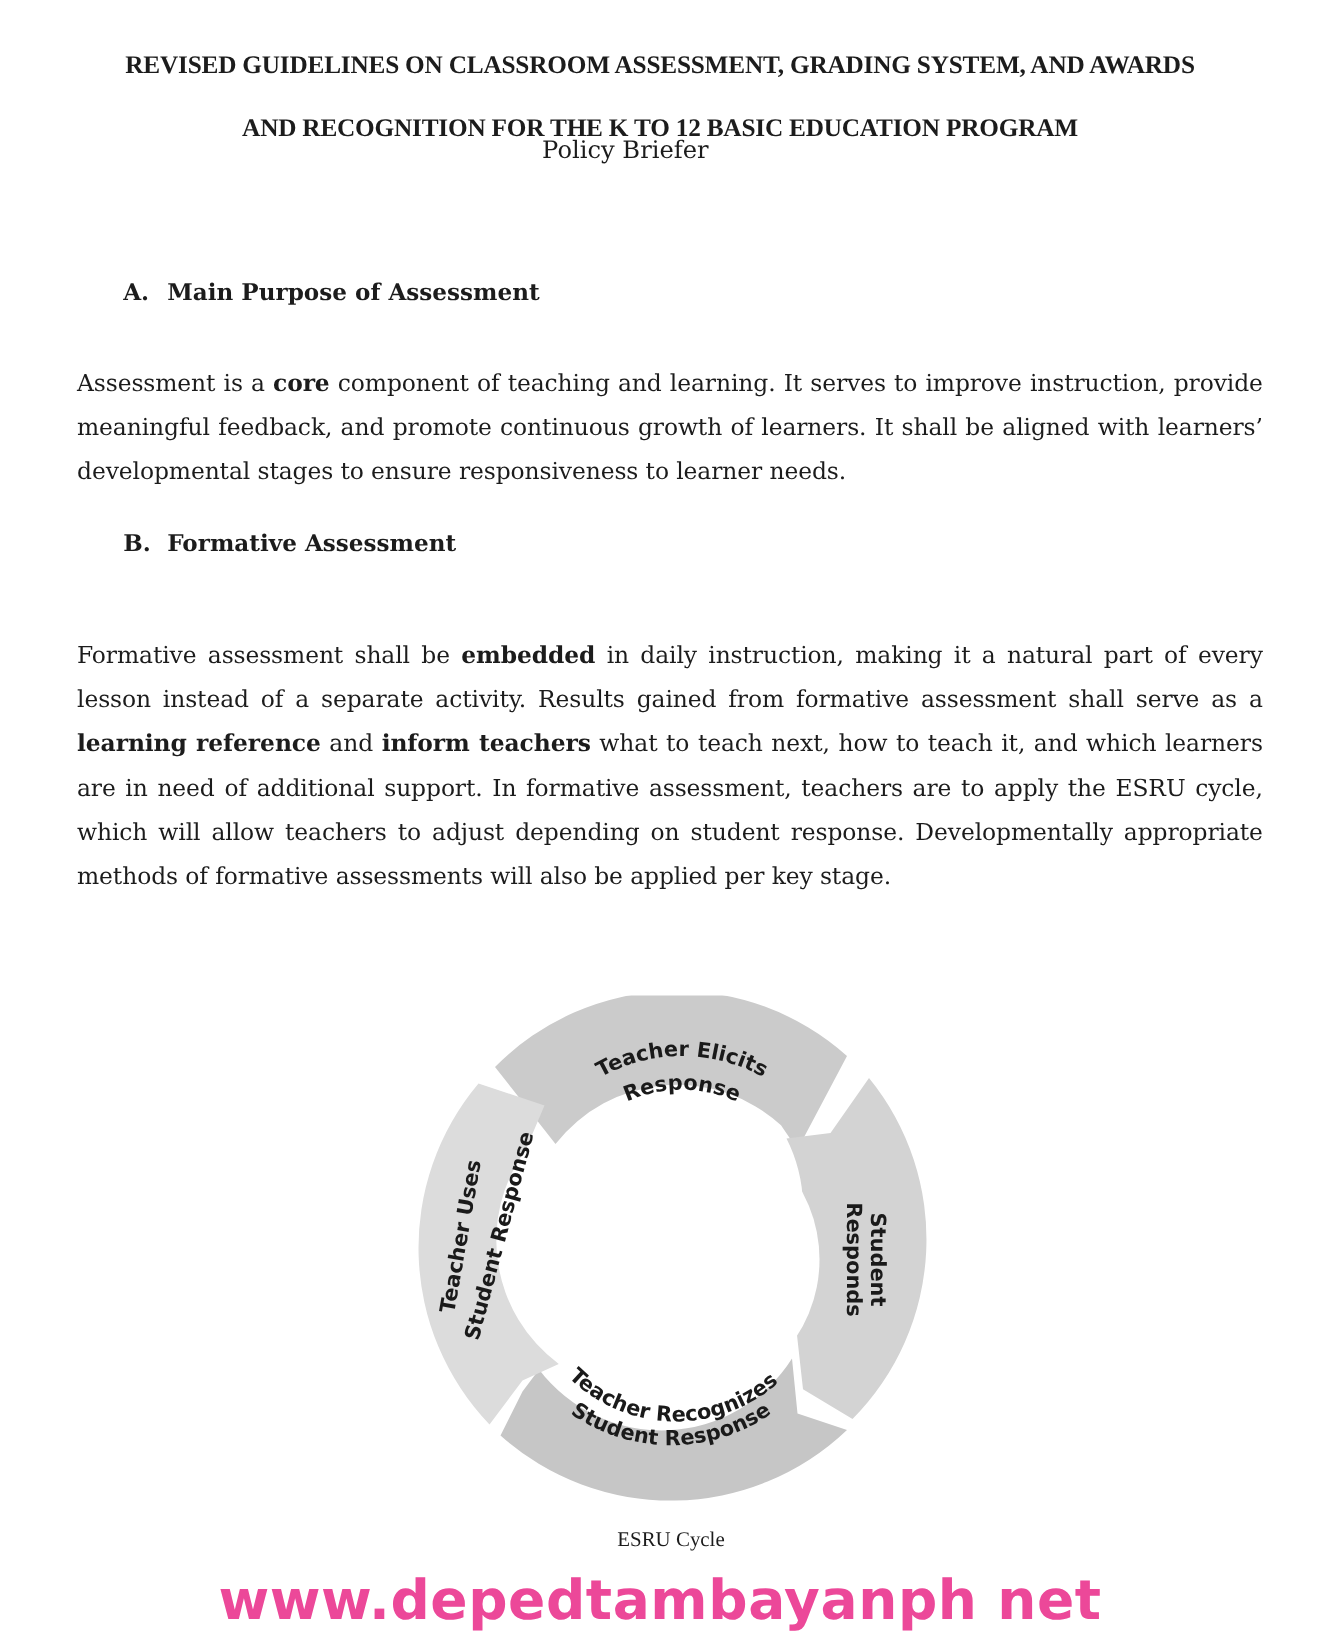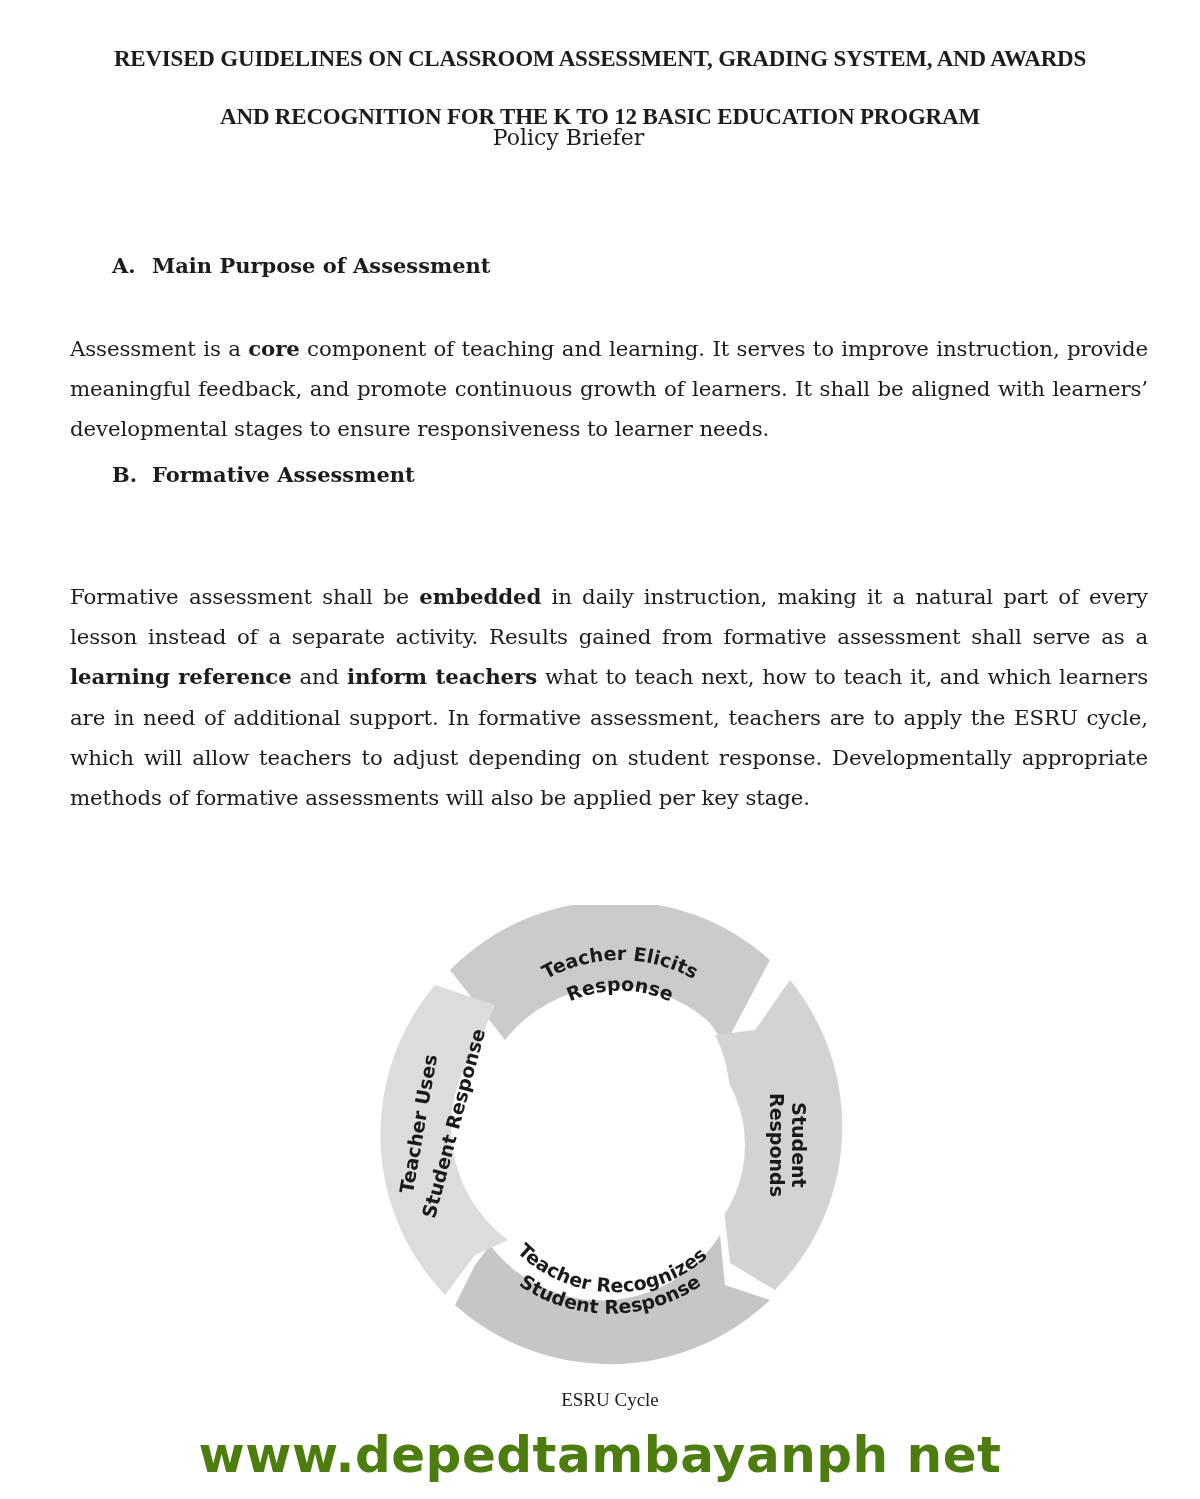--- a/index.html
+++ b/index.html
@@ -4,28 +4,28 @@
 <style>
   html, body { margin: 0; padding: 0; background: #ffffff; }
   body { width: 1200px; height: 1499px; position: relative; overflow: hidden; color: #1c1c1c; font-family: "DejaVu Serif", "Liberation Serif", serif; }
   .title { position: absolute; left: 0; width: 1200px; text-align: center; font-family: "Liberation Serif", serif; font-weight: bold; font-size: 23px; letter-spacing: -0.2px; }
   .t1 { top: 46px; }
   .t2 { top: 104px; }
   .subtitle { position: absolute; top: 125px; left: 0; width: 1137px; text-align: center; font-family: "DejaVu Serif", serif; font-size: 22px; }
   .heading { position: absolute; left: 112px; font-family: "DejaVu Serif", serif; font-weight: bold; font-size: 21px; }
   .heading .letter { display: inline-block; width: 40px; }
   .hA { top: 205px; margin-top: 48px; }
-  .hB { top: 462px; }
+  .hB { top: 481px; }
   .para { position: absolute; left: 70px; width: 1078px; font-family: "DejaVu Serif", serif; font-size: 21.3px; line-height: 40.2px; text-align: justify; letter-spacing: -0.1px; }
   .pA { top: 281px; margin-top: 48px; }
   .pB { top: 577px; }
   .para b { font-weight: bold; }
   .diagram { position: absolute; left: 380px; top: 905px; width: 480px; height: 480px; }
   .caption { position: absolute; top: 1389px; left: 0; width: 1220px; text-align: center; font-family: "Liberation Serif", serif; font-size: 19px; }
-  .watermark { position: absolute; top: 1426px; left: 0; width: 1200px; text-align: center; font-family: "DejaVu Sans", sans-serif; font-weight: bold; font-size: 50px; color: #4d7c0f; letter-spacing: 0.5px; }
+  .watermark { position: absolute; top: 1426px; left: 0; width: 1200px; text-align: center; font-family: "DejaVu Sans", sans-serif; font-weight: bold; font-size: 50px; color: #ec4899; letter-spacing: 0.5px; }
   .seg-label { font-family: "DejaVu Sans", sans-serif; font-weight: bold; font-size: 19px; fill: #1a1a1a; }
 </style>
 </head>
 <body>
 
 <div class="title t1">REVISED GUIDELINES ON CLASSROOM ASSESSMENT, GRADING SYSTEM, AND AWARDS</div>
 <div class="title t2">AND RECOGNITION FOR THE K TO 12 BASIC EDUCATION PROGRAM</div>
 <div class="subtitle">Policy Briefer</div>
 
 <div class="heading hA">

